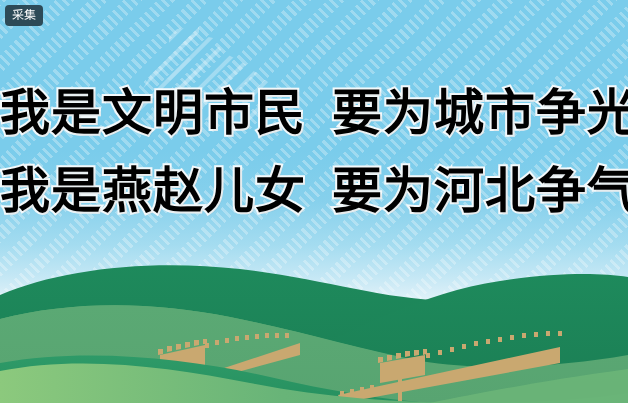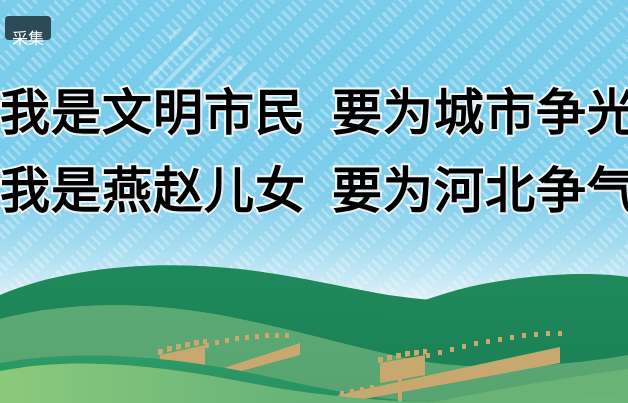--- a/index.html
+++ b/index.html
@@ -98,30 +98,30 @@
        0 0 1px #F3F9FB,
        2px 2px 0 rgba(0,0,0,0.05);
   }
   .line + .line { margin-top: 28px; }
   .seg-gap { display: inline-block; width: 26px; }
 
   
   .collect-btn {
     position: absolute;
     left: 5px;
-    top: 16px;
+    top: 5px;
     min-width: 34px;
     height: 21px;
-    padding: 12px 7px;
+    padding: 0 7px;
     box-sizing: border-box;
     border-radius: 4px;
     background: #2D4A57;
     color: #FFFFFF;
     font-family: "DejaVu Sans", "Liberation Sans", sans-serif;
-    font-size: 16px;
+    font-size: 12px;
     line-height: 21px;
     text-align: center;
     cursor: pointer;
     user-select: none;
     border: none;
   }
 </style>
 </head>
 <body>
 

